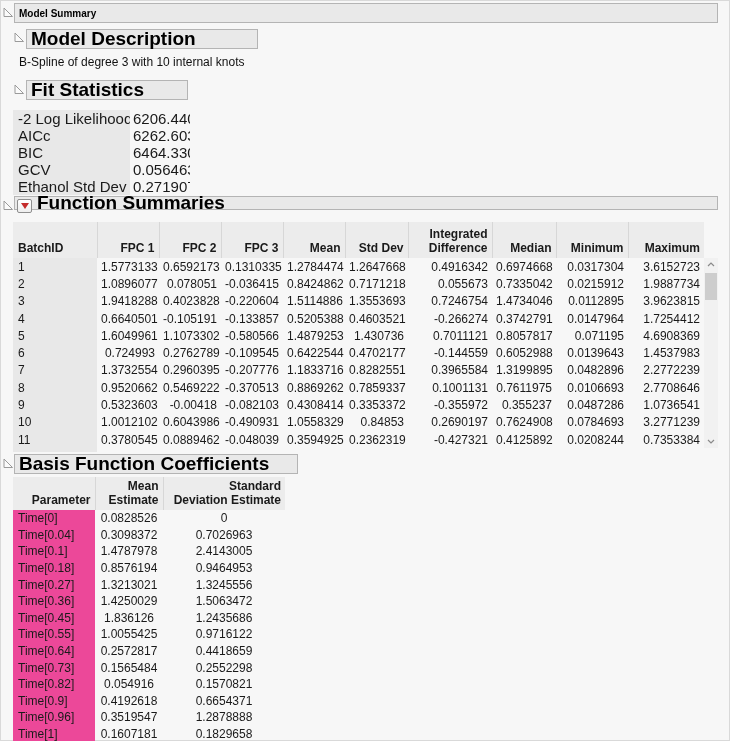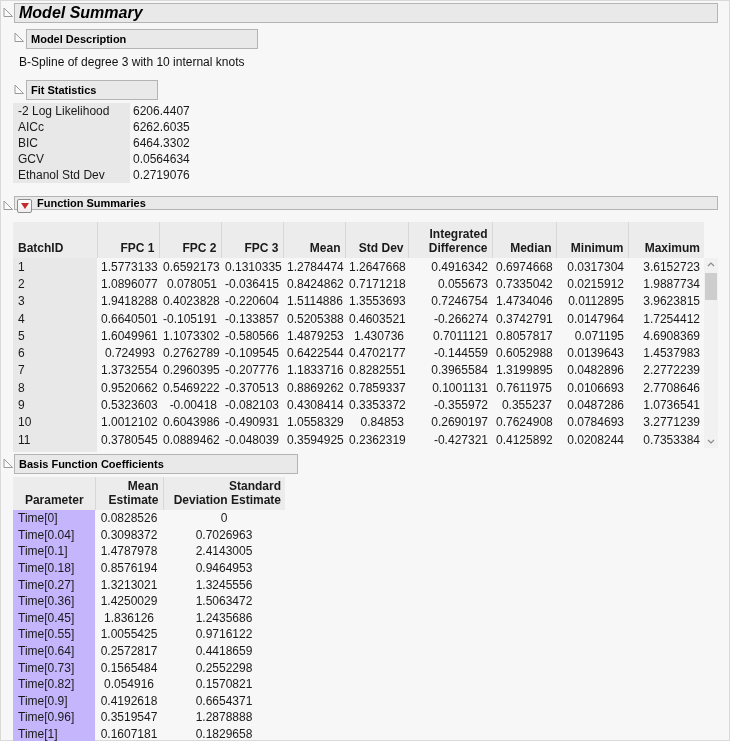--- a/index.html
+++ b/index.html
@@ -9,38 +9,38 @@
     font-family:"Liberation Sans", sans-serif;
     font-size:12px;color:#1a1a1a;
     position:relative;overflow:hidden;
   }
   .page{position:absolute;inset:0;box-shadow:inset 0 0 0 1px #d9d9d9;}
   
   .obar{
     position:absolute;box-sizing:border-box;height:20px;
     background:#e9e9e9;border:1px solid #b4b4b4;
     display:flex;align-items:center;padding:0 4px;
-    font-weight:bold;font-size:11px;color:#000;
+    font-weight:bold;font-size:19px;color:#000;
   }
-  .obar.l1{font-size:16px;font-style:italic;}
+  .obar.l1{font-size:10px;}
   .disc{position:absolute;width:11px;height:11px;}
   .body-text{position:absolute;font-size:12px;color:#111;}
   
   .rtri-btn{
     position:absolute;width:15px;height:14px;box-sizing:border-box;
     background:linear-gradient(#ffffff,#eeeeee);
     border:1px solid #8e8e8e;border-radius:2px;
     display:flex;align-items:center;justify-content:center;
   }
   .rtri{width:0;height:0;border-left:4px solid transparent;border-right:4px solid transparent;border-top:6px solid #c42b2b;}
   
   table{border-collapse:collapse;table-layout:fixed;}
   td,th{box-sizing:border-box;white-space:nowrap;overflow:hidden;}
   
-  .fit-table{position:absolute;left:13px;top:103px;width:177px;font-size:12px;}
+  .fit-table{position:absolute;left:13px;top:110px;width:177px;font-size:15px;}
   .fit-table td{height:16px;padding:0 3px;}
   .fit-table td:first-child{width:117px;background:#e8e8e8;text-align:left;padding-left:5px;}
   .fit-table td:last-child{width:60px;text-align:right;}
   
   .fs-wrap{position:absolute;left:13px;top:222px;width:691px;height:230px;overflow:hidden;}
   .fs-table{width:691px;font-size:12px;}
   .fs-table th{
     background:#ececec;border-right:1px solid #d7d7d7;
     vertical-align:bottom;font-weight:bold;text-align:right;
     padding:2px 4px 3px 4px;white-space:pre-line;height:36px;font-size:12px;
@@ -56,24 +56,24 @@
   .vscroll .arrow.down{bottom:0;}
   .vscroll .thumb{position:absolute;left:1px;top:15px;width:12px;height:27px;background:#cdcdcd;}
   
   .bc-wrap{position:absolute;left:13px;top:477px;width:272px;height:264px;overflow:hidden;}
   .bc-table{width:272px;font-size:12px;}
   .bc-table th{
     background:#ececec;border-right:1px solid #d7d7d7;
     vertical-align:bottom;font-weight:bold;text-align:right;
     padding:2px 4px 3px 4px;white-space:pre-line;height:31px;font-size:12px;
   }
-  .bc-table th:first-child{text-align:center;padding-left:5px;}
+  .bc-table th:first-child{text-align:right;padding-left:5px;}
   .bc-table th:last-child{border-right:none;}
   .bc-table td{height:16.6px;padding:0 4px;text-align:center;}
-  .bc-table td:first-child{background:#c4b5fd;text-align:left;padding-left:5px;}
+  .bc-table td:first-child{background:#ec4899;text-align:left;padding-left:5px;}
 </style>
 </head>
 <body>
 
 <div class="page">
 
   <span class="disc" style="left:3px;top:7px;">
     <svg width="11" height="11">
         <path d="M1,1 L1,9.5 L9.5,9.5 Z" fill="#fbfbfb" stroke="#9a9a9a" stroke-width="1"></path>
       </svg>
@@ -90,21 +90,21 @@
   <div class="obar" style="left:26px;top:29px;width:232px;">
     <span>Model Description</span>
   </div>
   <div class="body-text" style="left:19px;top:55px;">B-Spline of degree 3 with 10 internal knots</div>
 
   <span class="disc" style="left:14px;top:84px;">
     <svg width="11" height="11">
         <path d="M1,1 L1,9.5 L9.5,9.5 Z" fill="#fbfbfb" stroke="#9a9a9a" stroke-width="1"></path>
       </svg>
   </span>
-  <div class="obar" style="left:26px;top:80px;width:132px;">
+  <div class="obar" style="left:26px;top:80px;width:162px;">
     <span>Fit Statistics</span>
   </div>
   <table class="fit-table">
     <tbody>
         <tr>
           <td>-2 Log Likelihood</td>
           <td>6206.4407</td>
         </tr>
         <tr>
           <td>AICc</td>

